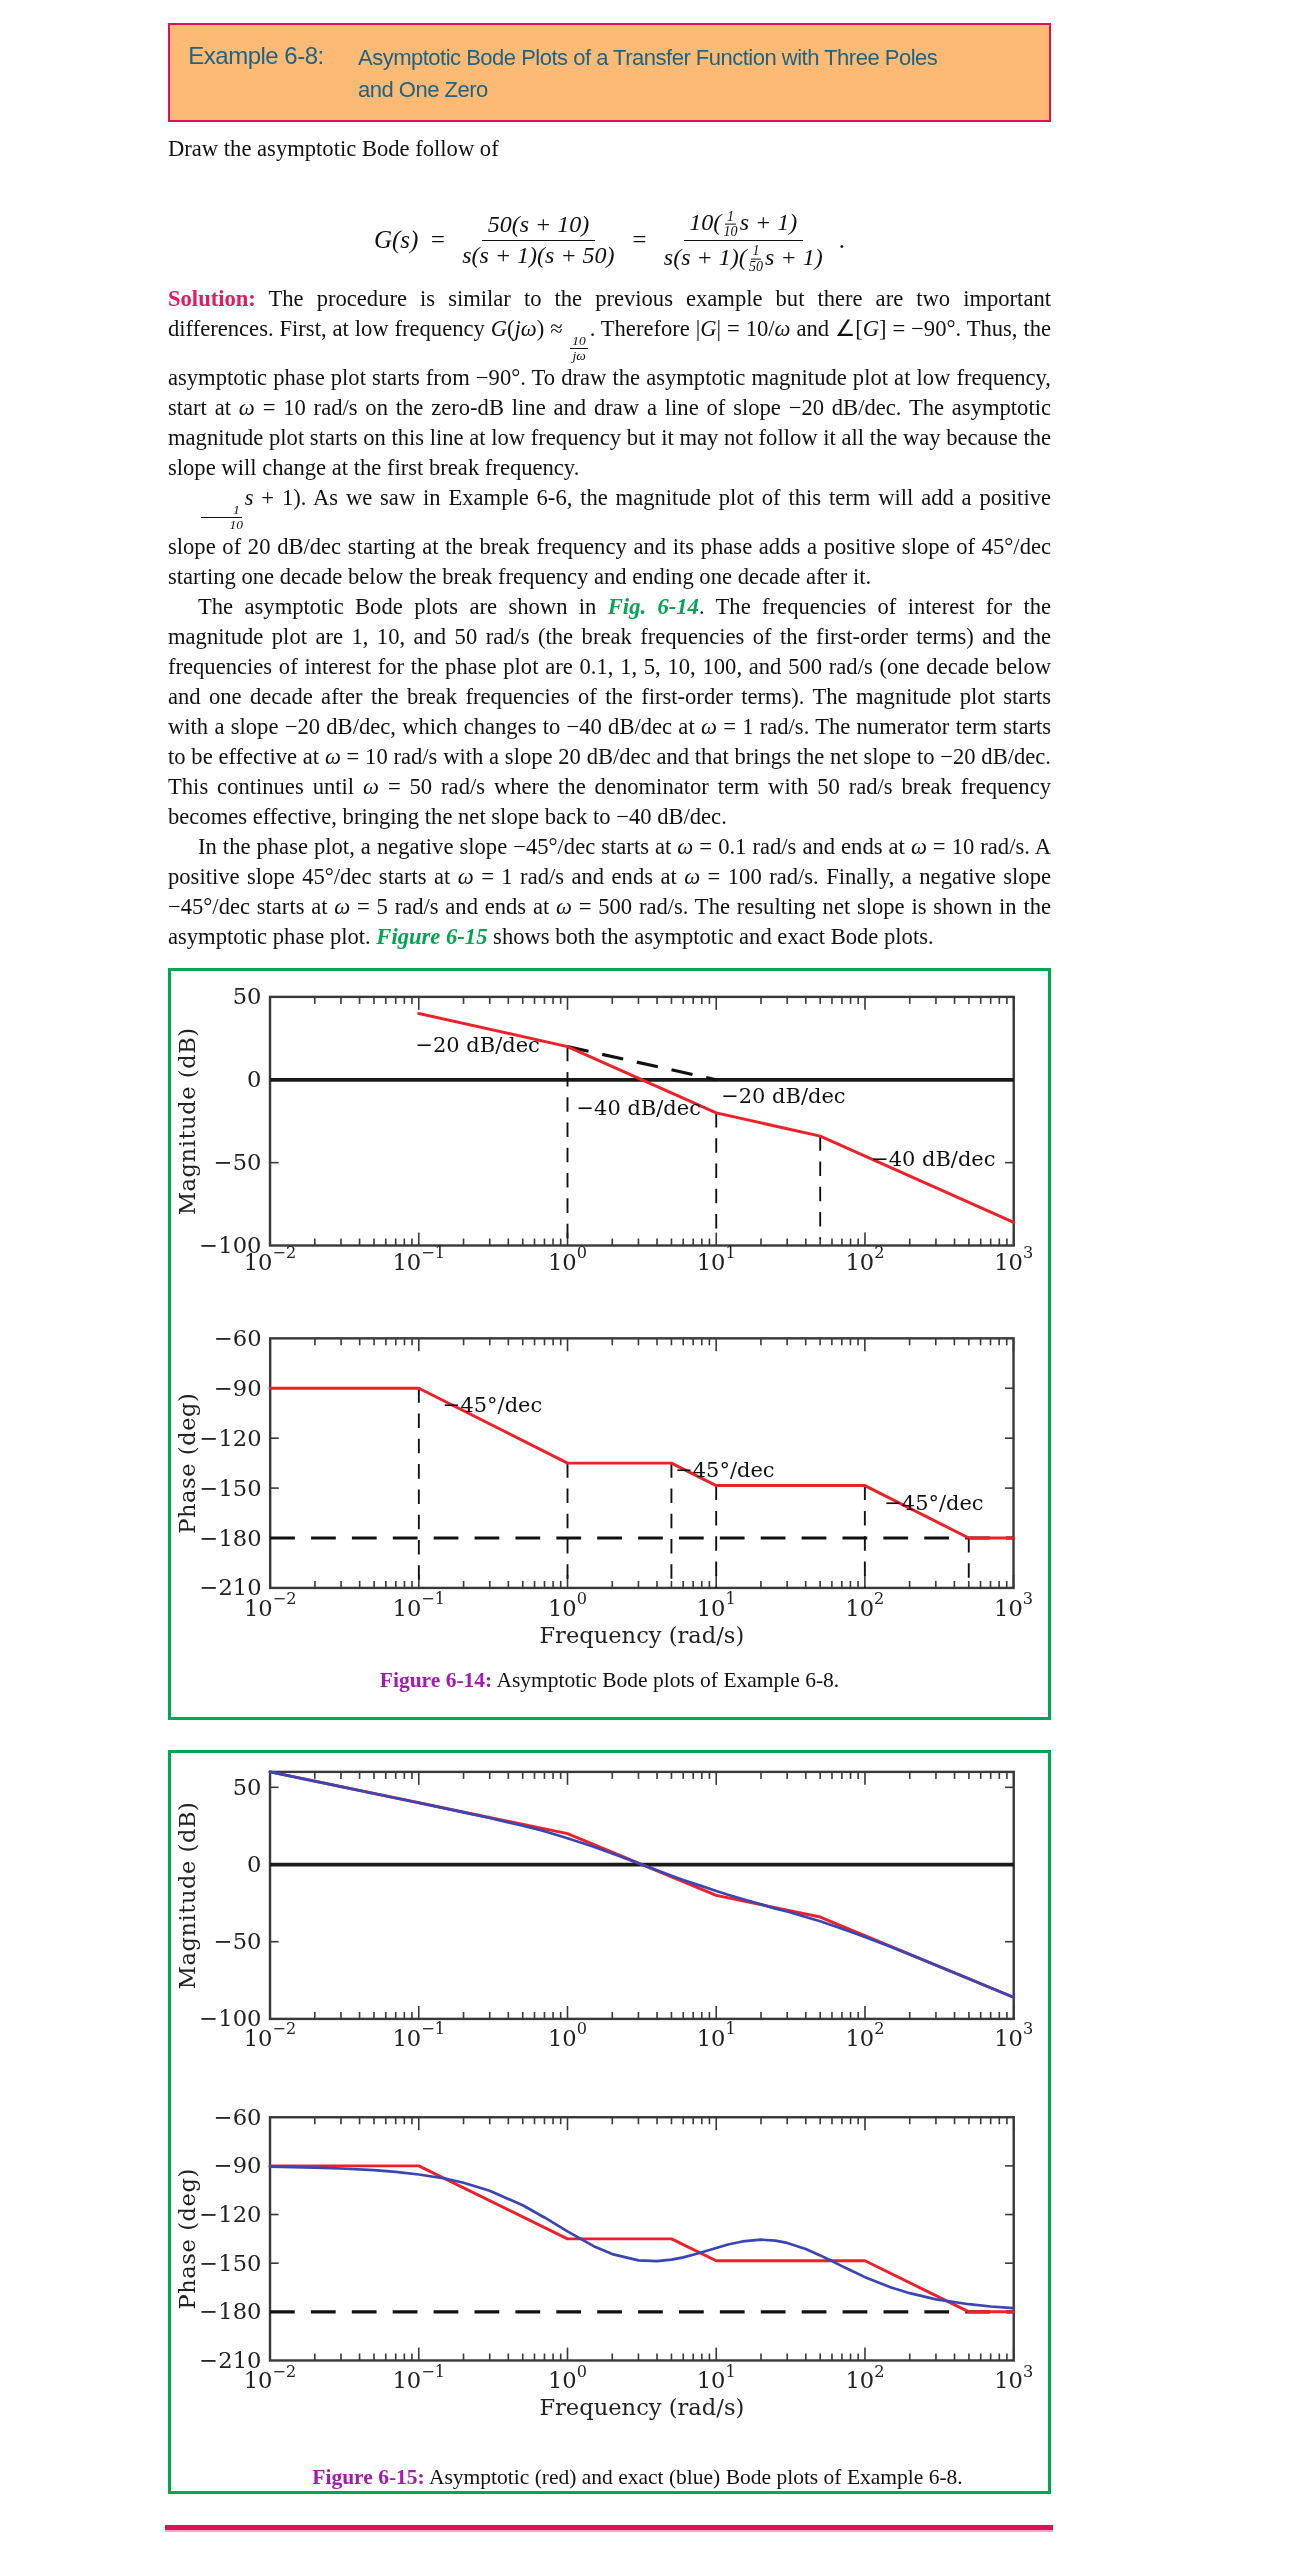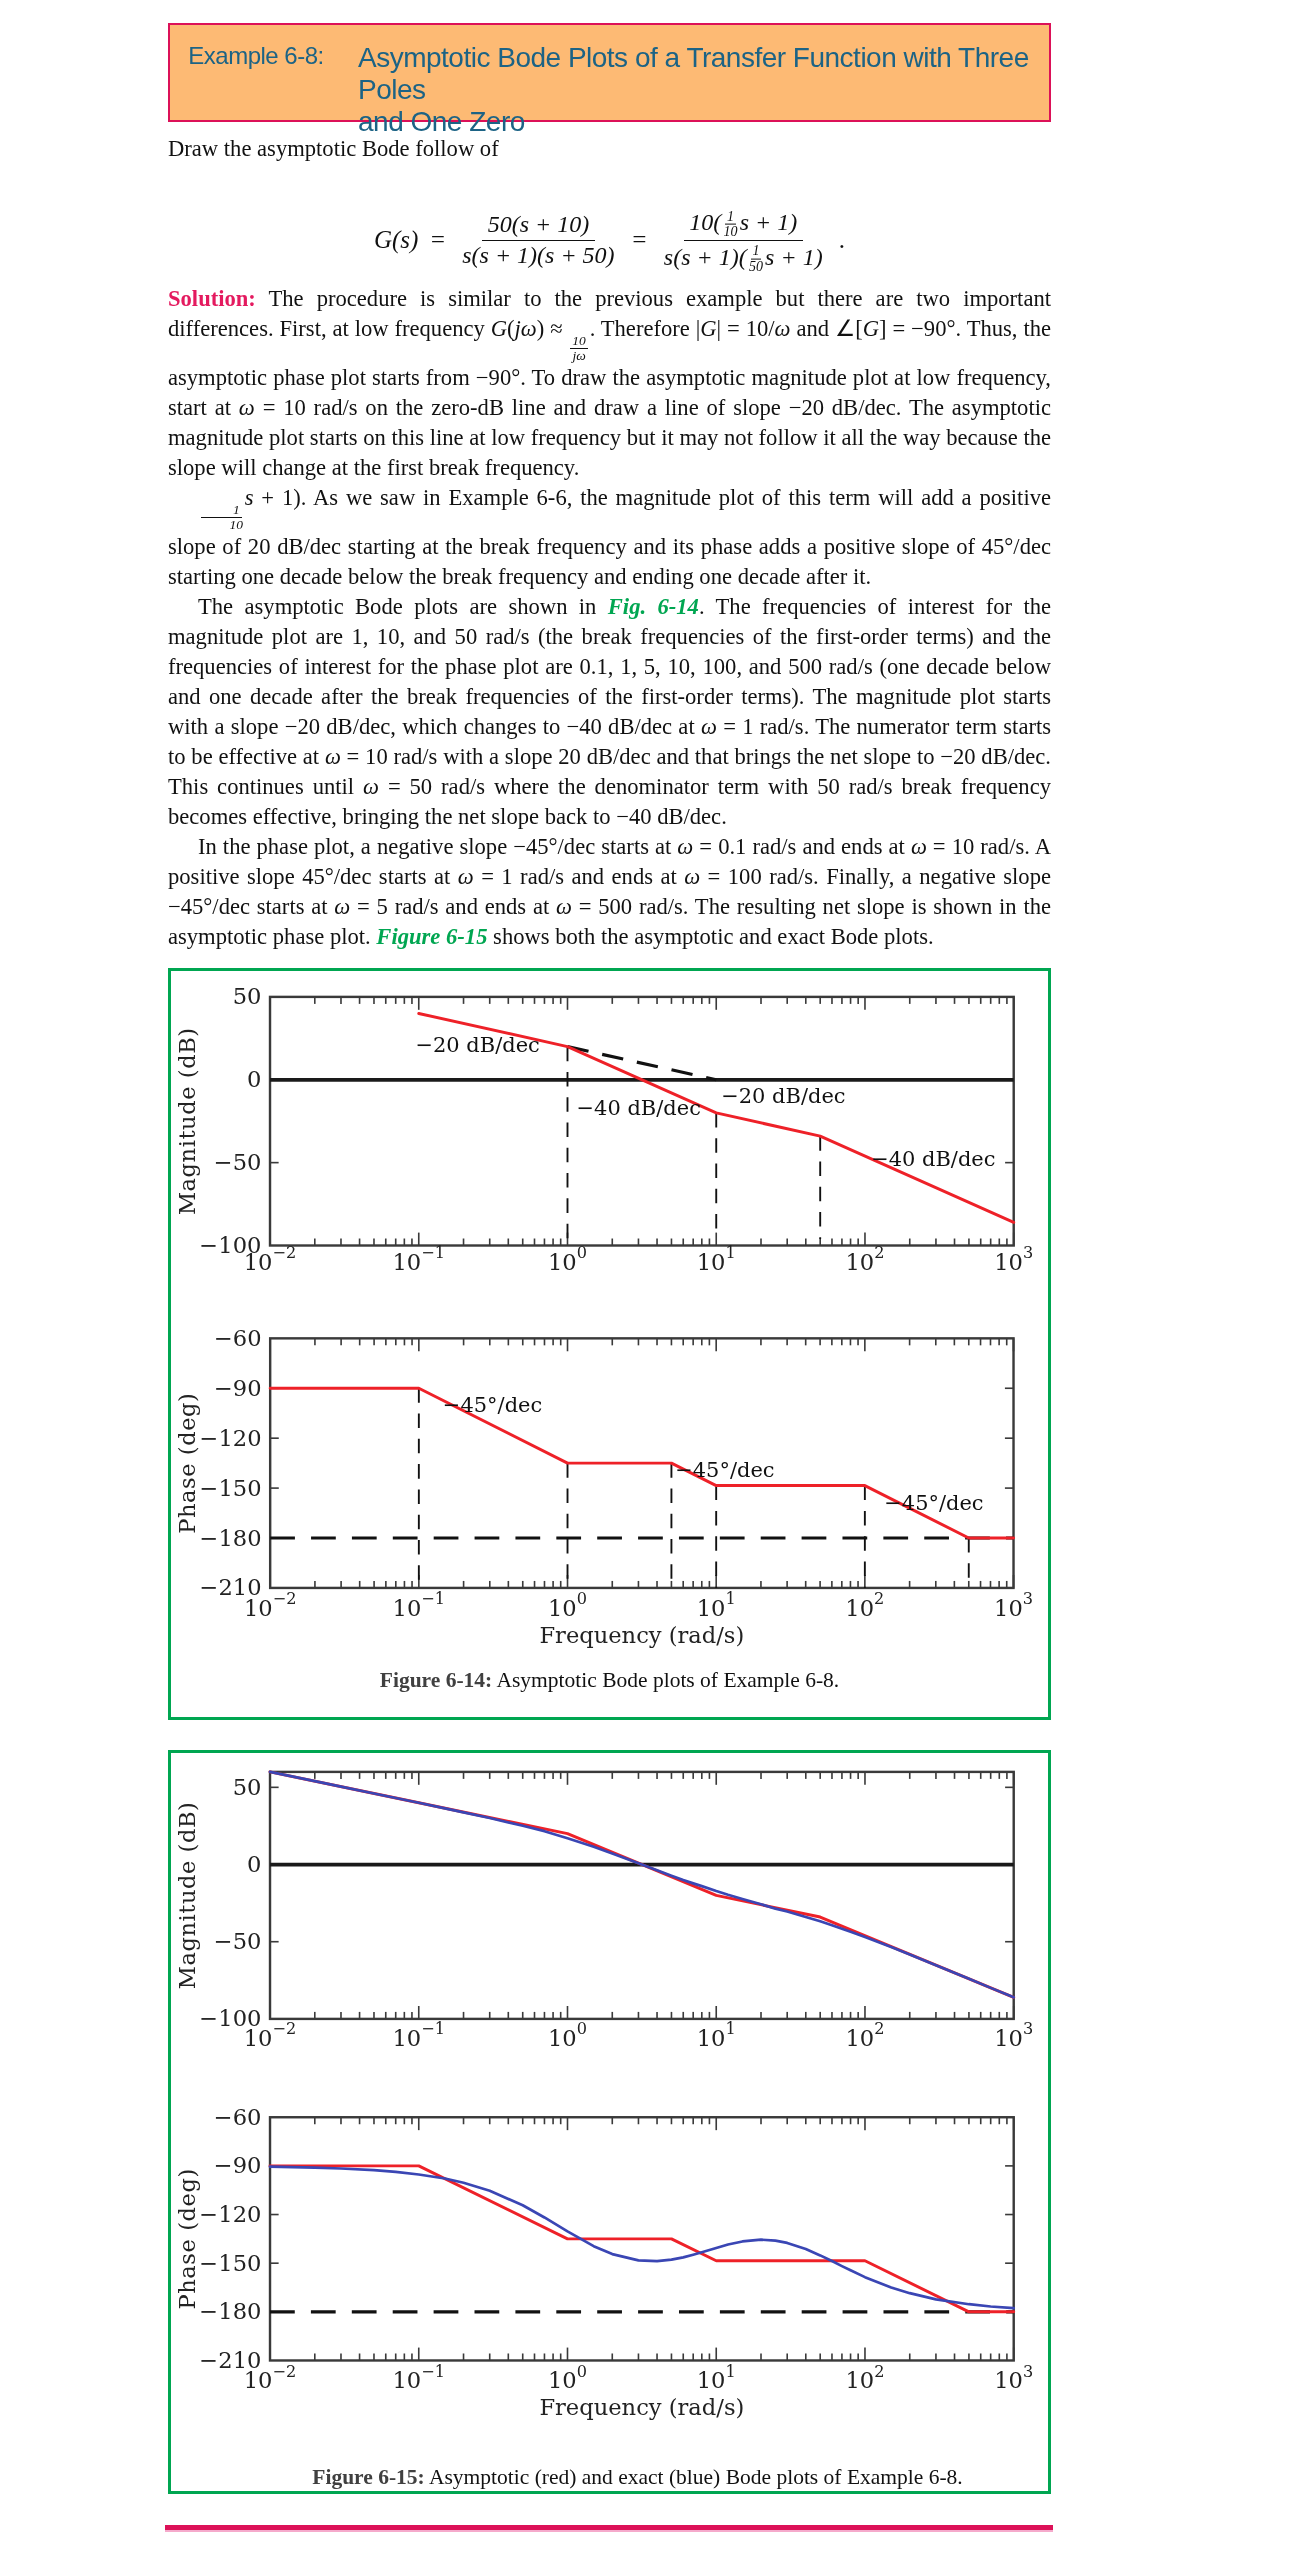--- a/index.html
+++ b/index.html
@@ -10,21 +10,21 @@
   .page { position:absolute; left:0; top:0; width:1298px; height:2576px; background:#fff; }
 
   
   .example-box { position:absolute; left:168px; top:22.6px; width:883px; height:99px;
                  background:#fdba74; border:2.7px solid #dc1158; }
   .ex-inner { position:relative; width:100%; height:100%; }
   .ex-label { position:absolute; left:18.3px; top:17px;
               font-family:"Liberation Sans", sans-serif; font-size:24px; color:#1c6385;
               letter-spacing:-0.5px; }
   .ex-title { position:absolute; left:188px; top:17px;
-              font-family:"Liberation Sans", sans-serif; font-size:28px; color:#1c6385;
+              font-family:"Liberation Sans", sans-serif; font-size:22px; color:#1c6385;
               letter-spacing:-0.5px; line-height:32px; }
 
   
   .intro { position:absolute; left:168px; top:136px; width:883px;
            font-size:22.6px; }
   .equation { position:absolute; left:168px; top:189px; width:883px; height:102px;
               display:flex; align-items:center; justify-content:center; gap:10.8px;
               font-family:"Liberation Serif", serif; font-style:italic; font-size:25px; }
   .frac { display:inline-flex; flex-direction:column; align-items:center; font-size:24px; line-height:1.12; }
   .frac .num { padding:0 5.4px 1.6px 5.4px; border-bottom:1.6px solid #111; text-align:center;
@@ -49,21 +49,21 @@
   .ifrac .n { border-bottom:1.3px solid #111; padding:0 2.2px; }
 
   
   .figure-box { position:absolute; left:168px; width:883px; border:3.2px solid #00a651; background:#fff; }
   #figbox14 { top:968px; height:752px; }
   #figbox15 { top:1750px; height:744px; }
   .figure-box svg { position:absolute; left:0; }
   .caption { position:absolute; left:0; width:100%; text-align:center; font-size:21.5px; }
   #figbox14 .caption { top:697px; }
   #figbox15 .caption { top:712px;margin-left:28px; }
-  .cap-label { color:#404040; font-weight:bold; }
+  .cap-label { color:#a21caf; font-weight:bold; }
 
   
   .bottom-rule { position:absolute; left:165px; top:2525px; width:888px; height:7px;
                  background:#dc1158; border-bottom:2.7px solid #f5aacb; }
 </style>
 </head>
 <body>
 
 <div class="page">
 

